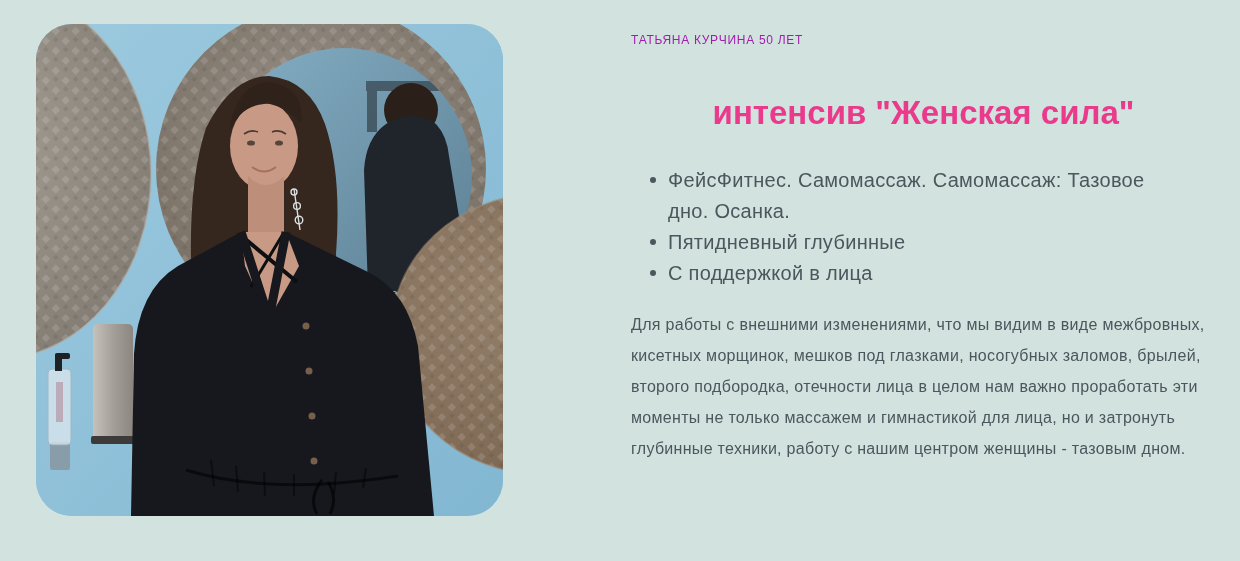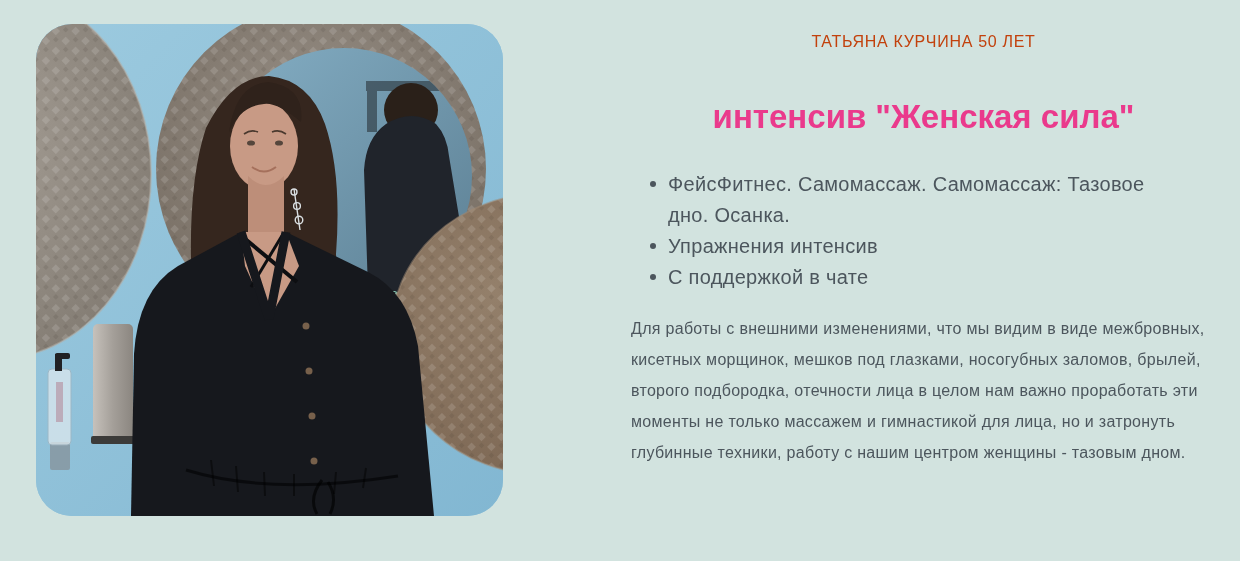--- a/index.html
+++ b/index.html
@@ -31,24 +31,24 @@
   .photo svg { display: block; width: 467px; height: 492px; }
   
   .content {
     box-sizing: border-box;
     margin-left: 128px;
     width: 585px;
     padding-top: 9px;
     color: #4c565d;
   }
   .eyebrow {
-    text-align: center;
-    font-size: 16px;
+    text-align: left;
+    font-size: 12px;
     letter-spacing: 0.7px;
-    color: #c2410c;
+    color: #a21caf;
     font-weight: 500;
   }
   .title {
     margin: 46px 0 0 0;
     text-align: center;
     font-size: 33px;
     line-height: 40px;
     font-weight: bold;
     color: #ea3a8c;
   }
@@ -205,23 +205,23 @@
   <div class="content">
     <div class="eyebrow">ТАТЬЯНА КУРЧИНА 50 ЛЕТ</div>
     <h2 class="title">интенсив "Женская сила"</h2>
     <ul class="features">
       <li>
         <span class="dot"></span>
         <span>ФейсФитнес. Самомассаж. Самомассаж: Тазовое дно. Осанка.</span>
       </li>
       <li>
         <span class="dot"></span>
-        <span>Упражнения интенсив</span>
+        <span>Пятидневный глубинные</span>
       </li>
       <li>
         <span class="dot"></span>
-        <span>С поддержкой в чате</span>
+        <span>С поддержкой в лица</span>
       </li>
     </ul>
     <p class="description">Для работы с внешними изменениями, что мы видим в виде межбровных, кисетных морщинок, мешков под глазками, носогубных заломов, брылей, второго подбородка, отечности лица в целом нам важно проработать эти моменты не только массажем и гимнастикой для лица, но и затронуть глубинные техники, работу с нашим центром женщины - тазовым дном.</p>
   </div>
 
 </div>
 
 </body></html>

